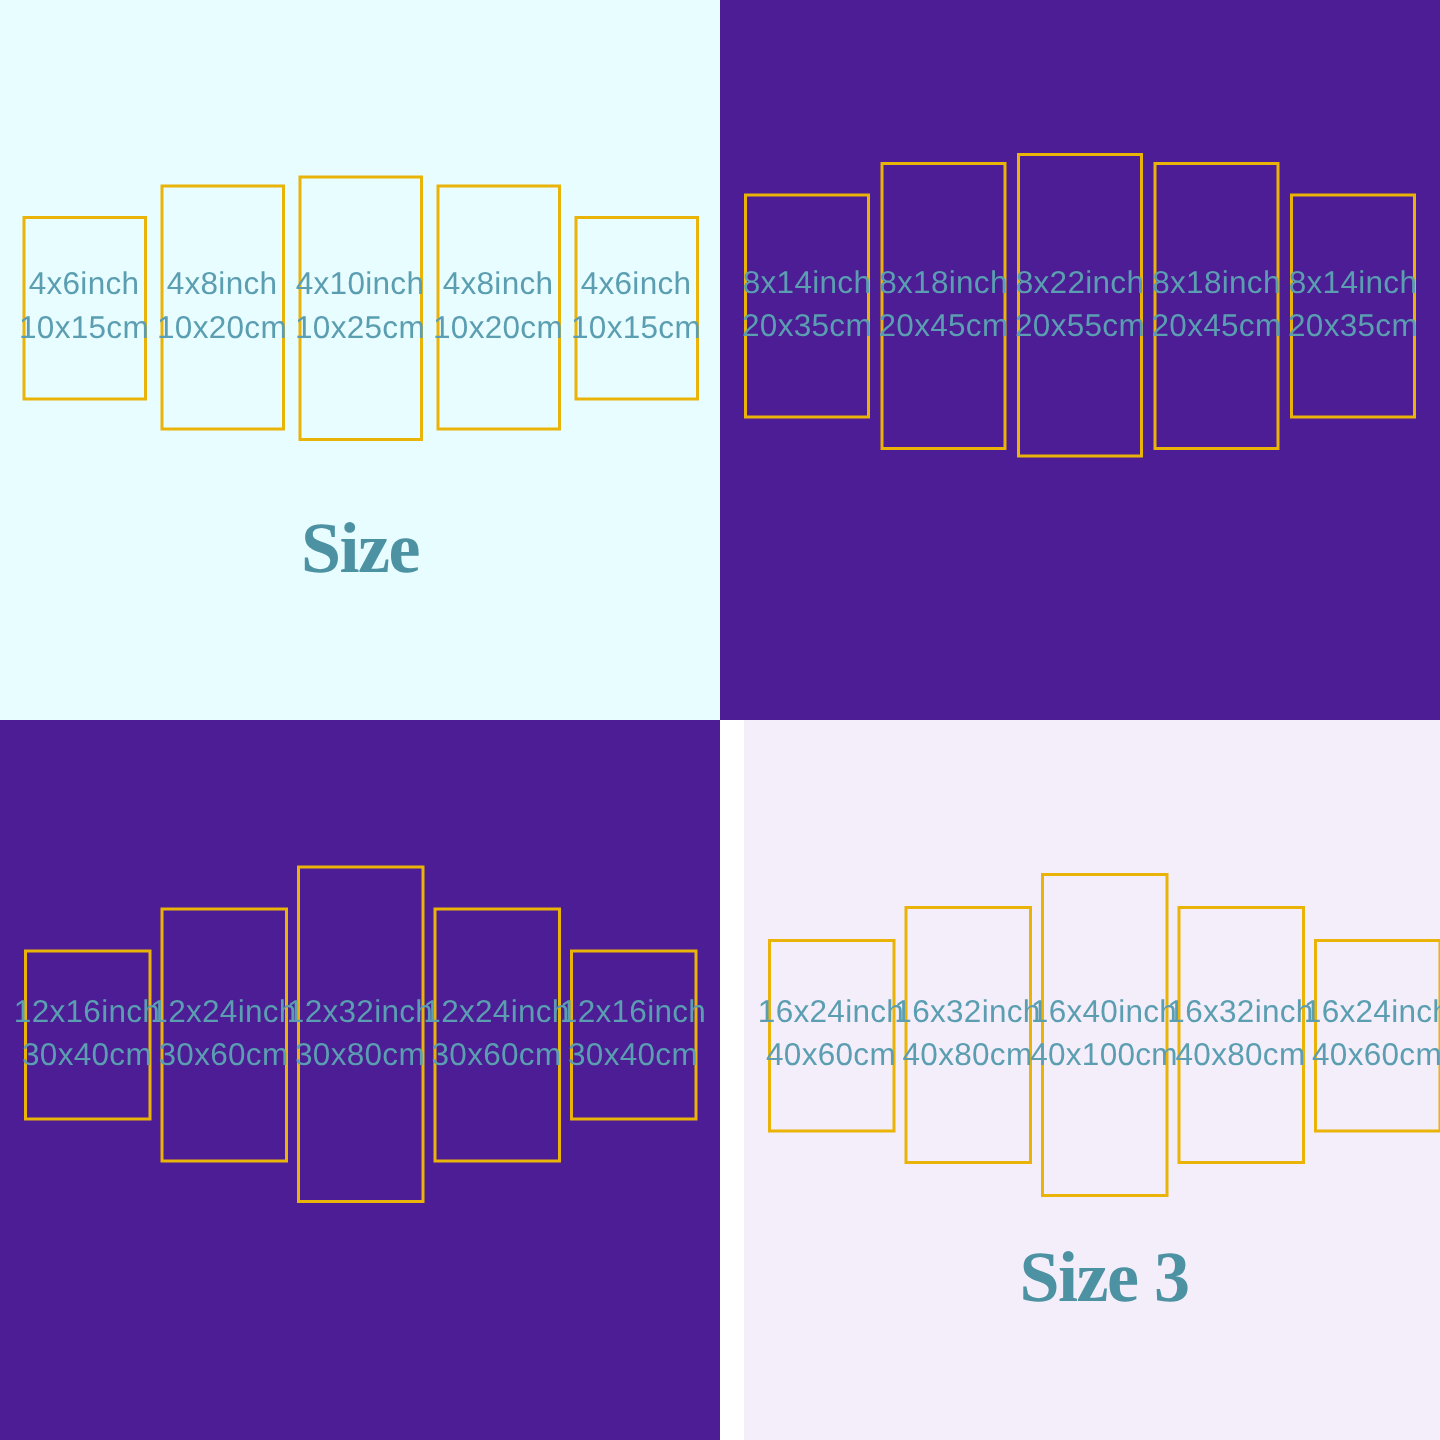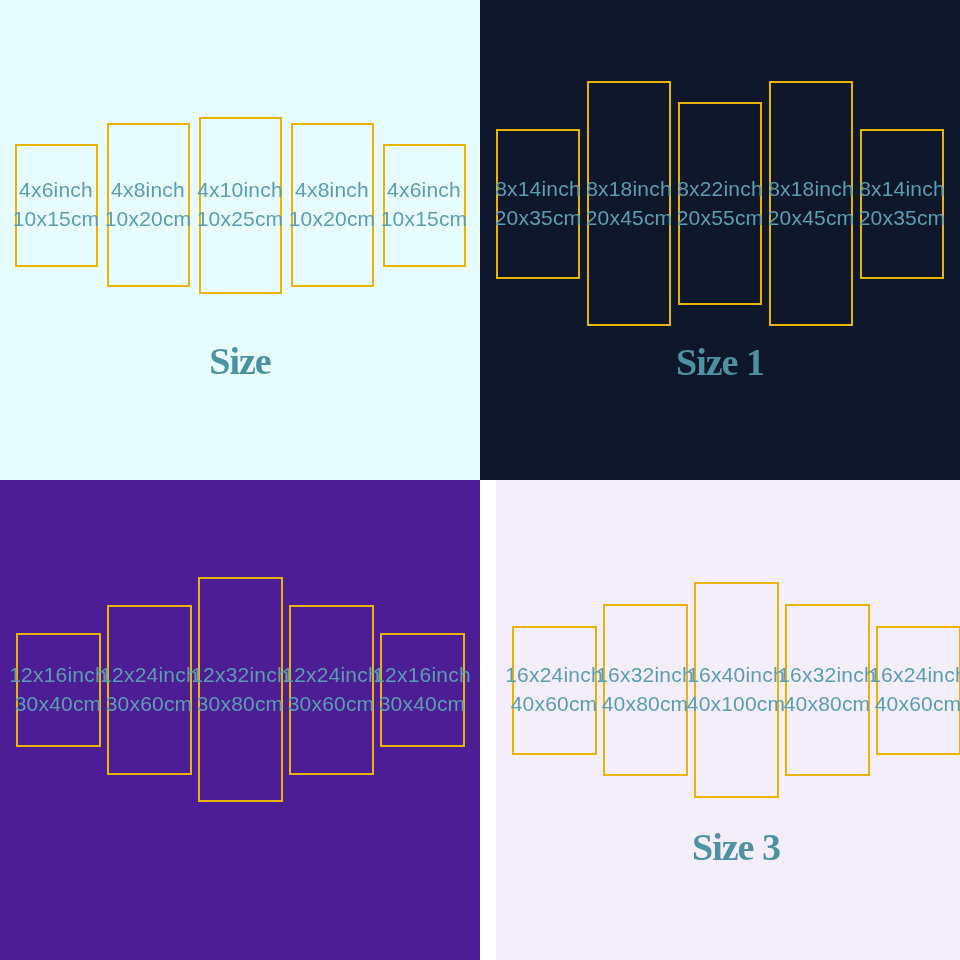--- a/index.html
+++ b/index.html
@@ -49,39 +49,39 @@
   }
   .panel-text span { display: block; }
   .qtitle {
     position: absolute;
     left: 0;
     width: 100%;
     margin: 0;
     text-align: center;
     font-family: "Liberation Serif", serif;
     font-weight: bold;
-    font-size: 38px;
+    font-size: 48px;
     line-height: 1;
     letter-spacing: -1px;
     color: #4d92a2;
   }
 
   
   .q0 .panels { top: 100px; height: 210px; gap: 9px; }
   .q0 .panel  { width: 83px; }
   .q0 .panel:nth-child(1), .q0 .panel:nth-child(5) { height: 123px; }
   .q0 .panel:nth-child(2), .q0 .panel:nth-child(4) { height: 164px; }
   .q0 .panel:nth-child(3) { height: 177px; align-items: center; }
   .q0 .qtitle { top: 342px; }
 
   
   .q1 .panels { top: 85px; height: 237px; gap: 7px; }
   .q1 .panel  { width: 84px; }
   .q1 .panel:nth-child(1), .q1 .panel:nth-child(5) { height: 150px; }
-  .q1 .panel:nth-child(2), .q1 .panel:nth-child(4) { height: 245px; }
+  .q1 .panel:nth-child(2), .q1 .panel:nth-child(4) { height: 192px; }
   .q1 .panel:nth-child(3) { height: 203px; }
   .q1 .qtitle { top: 343px; }
 
   
   .q2 .panels { top: 97px; height: 225px; gap: 6px; }
   .q2 .panel  { width: 85px; }
   .q2 .panel:nth-child(1), .q2 .panel:nth-child(5) { height: 114px; }
   .q2 .panel:nth-child(2), .q2 .panel:nth-child(4) { height: 170px; }
   .q2 .panel:nth-child(3) { height: 225px; }
   .q2 .qtitle { top: 350px; }
@@ -128,21 +128,21 @@
       <div class="panel">
         <div class="panel-text">
           <span>4x6inch</span>
           <span>10x15cm</span>
         </div>
       </div>
     </div>
     <h2 class="qtitle">Size</h2>
   </section>
 
-  <section class="quadrant q1" style="background-color: #0f172a;">
+  <section class="quadrant q1" style="background-color: #4c1d95;">
     <div class="panels">
       <div class="panel">
         <div class="panel-text">
           <span>8x14inch</span>
           <span>20x35cm</span>
         </div>
       </div>
       <div class="panel">
         <div class="panel-text">
           <span>8x18inch</span>
@@ -161,21 +161,20 @@
           <span>20x45cm</span>
         </div>
       </div>
       <div class="panel">
         <div class="panel-text">
           <span>8x14inch</span>
           <span>20x35cm</span>
         </div>
       </div>
     </div>
-    <h2 class="qtitle">Size 1</h2>
   </section>
 
   <section class="quadrant q2" style="background-color: #4c1d95;">
     <div class="panels">
       <div class="panel">
         <div class="panel-text">
           <span>12x16inch</span>
           <span>30x40cm</span>
         </div>
       </div>

